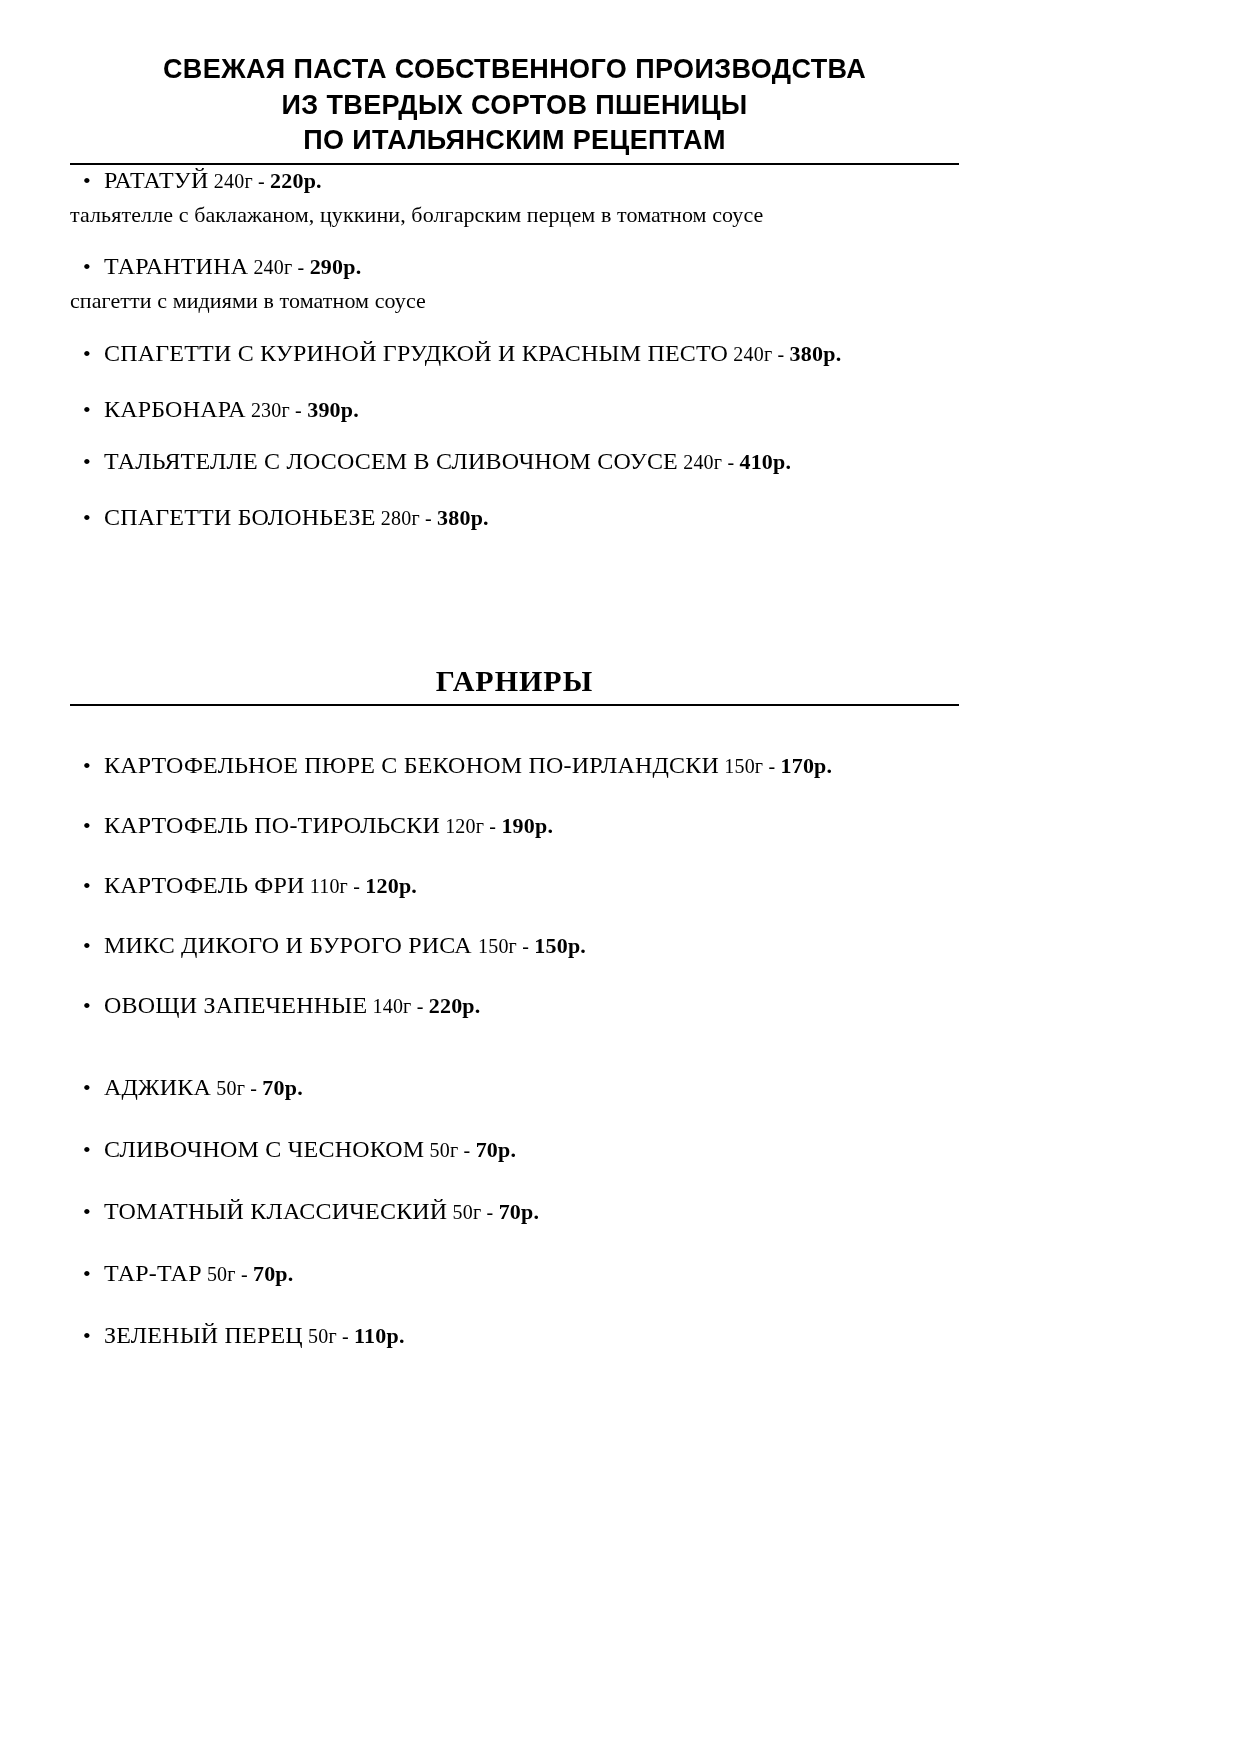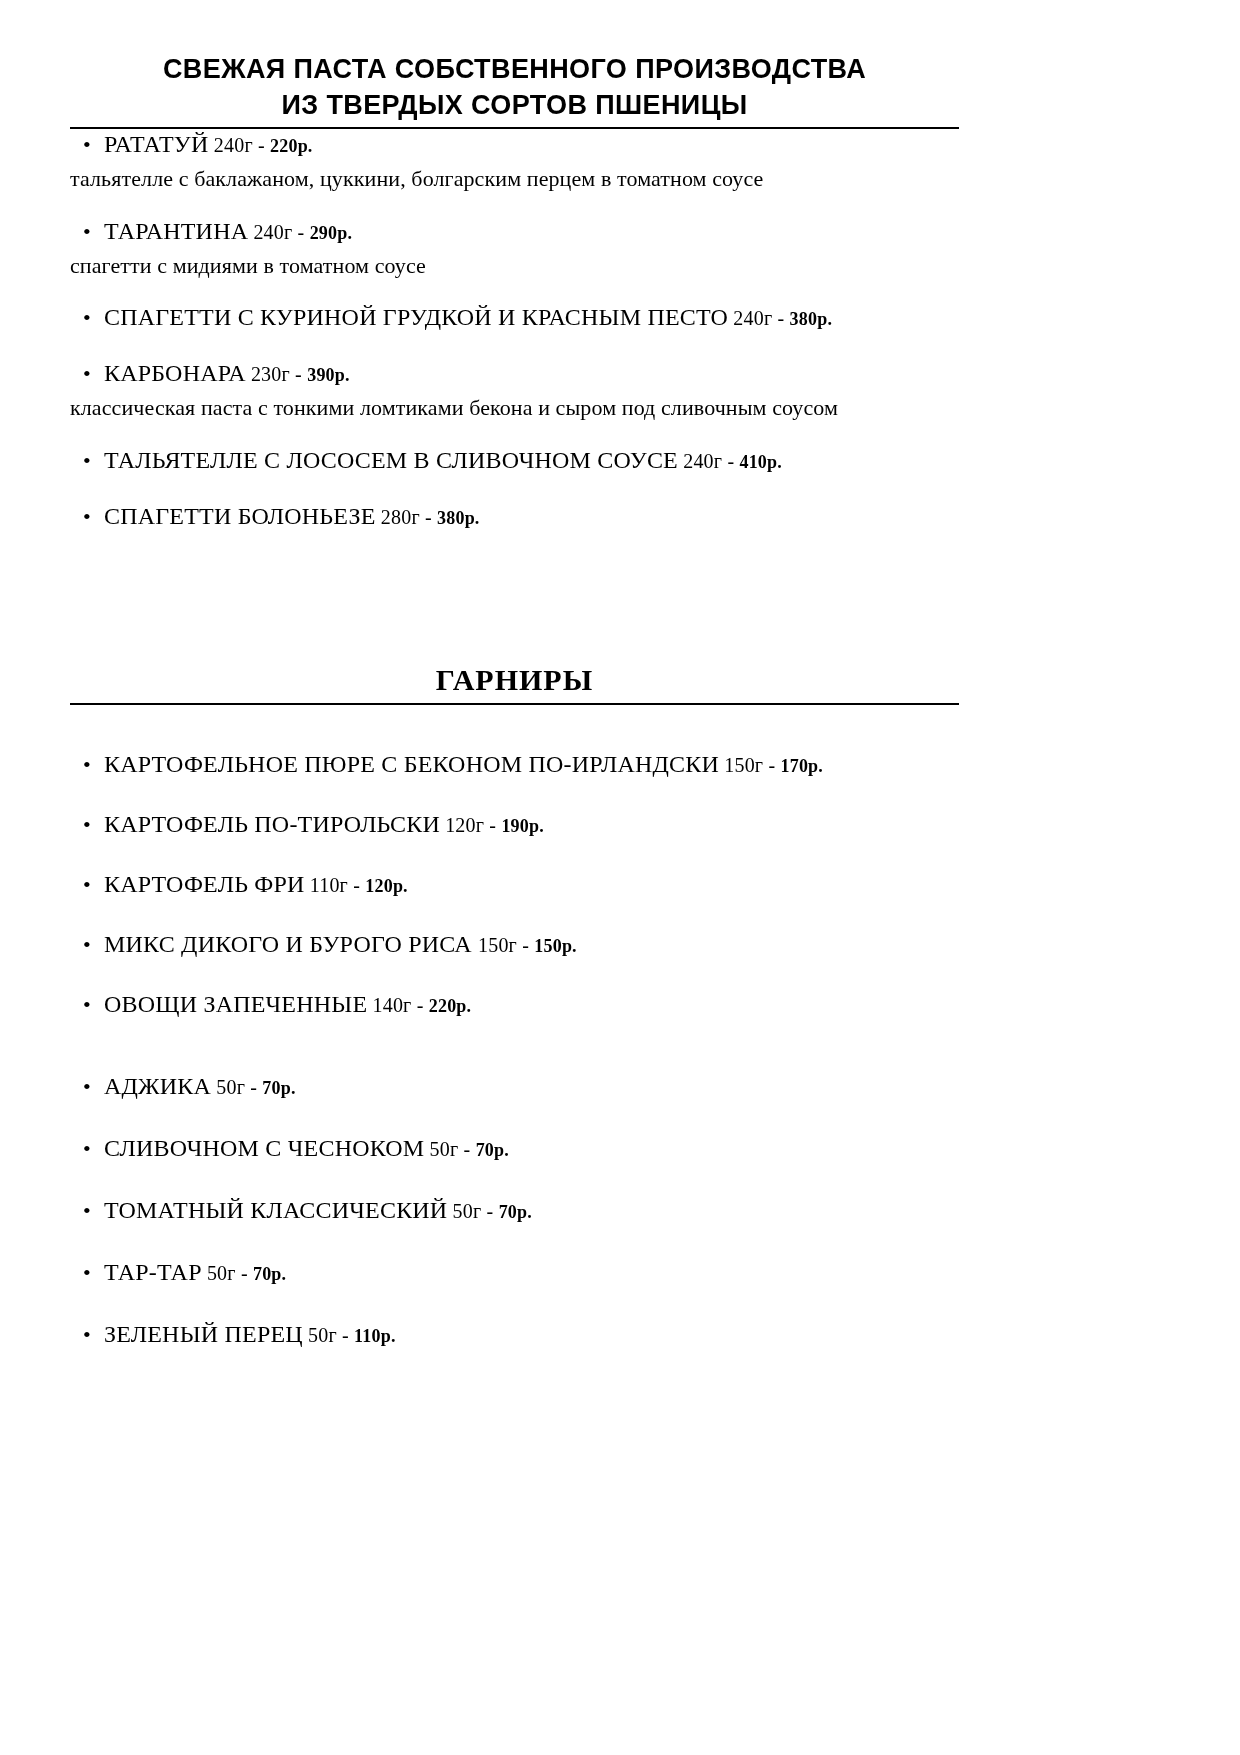--- a/index.html
+++ b/index.html
@@ -89,21 +89,21 @@
   }
   .name {
     font-variant: normal;
   }
   .weight {
     font-size: 20px;
     margin-top: 28px;
   }
   .price {
     font-weight: bold;
-    font-size: 18px;
+    font-size: 22px;
     text-align: center;
   }
   .desc {
     font-size: 22px;
     line-height: 1.3;
     margin: 6px 0 0 0;
     padding-left: 0px;
     letter-spacing: 0.1px;
   }
 
@@ -120,20 +120,21 @@
 </style>
 </head>
 <body>
 
 <div class="page">
 
   <div class="header-block">
     <h1 class="doc-title">
       <span class="line">СВЕЖАЯ ПАСТА СОБСТВЕННОГО ПРОИЗВОДСТВА</span>
       <span class="line">ИЗ ТВЕРДЫХ СОРТОВ ПШЕНИЦЫ</span>
+      <span class="line">ПО ИТАЛЬЯНСКИМ РЕЦЕПТАМ</span>
     </h1>
     <div class="rule"></div>
   </div>
 
   <ul class="items pasta-list" id="pasta-list">
       <li class="item with-desc">
         <div class="item-line">
           <span class="bullet">•</span>
           <span class="item-text"><span class="name">РАТАТУЙ</span><span class="weight"> 240г - </span><span class="price">220р.</span></span>
         </div>
@@ -150,21 +151,20 @@
         <div class="item-line">
           <span class="bullet">•</span>
           <span class="item-text"><span class="name">СПАГЕТТИ С КУРИНОЙ ГРУДКОЙ И КРАСНЫМ ПЕСТО</span><span class="weight"> 240г - </span><span class="price">380р.</span></span>
         </div>
       </li>
       <li class="item with-desc">
         <div class="item-line">
           <span class="bullet">•</span>
           <span class="item-text"><span class="name">КАРБОНАРА</span><span class="weight"> 230г - </span><span class="price">390р.</span></span>
         </div>
-        <div class="desc">классическая паста с тонкими ломтиками бекона и сыром под сливочным соусом</div>
       </li>
       <li class="item">
         <div class="item-line">
           <span class="bullet">•</span>
           <span class="item-text"><span class="name">ТАЛЬЯТЕЛЛЕ С ЛОСОСЕМ В СЛИВОЧНОМ СОУСЕ</span><span class="weight"> 240г - </span><span class="price">410р.</span></span>
         </div>
       </li>
       <li class="item">
         <div class="item-line">
           <span class="bullet">•</span>

